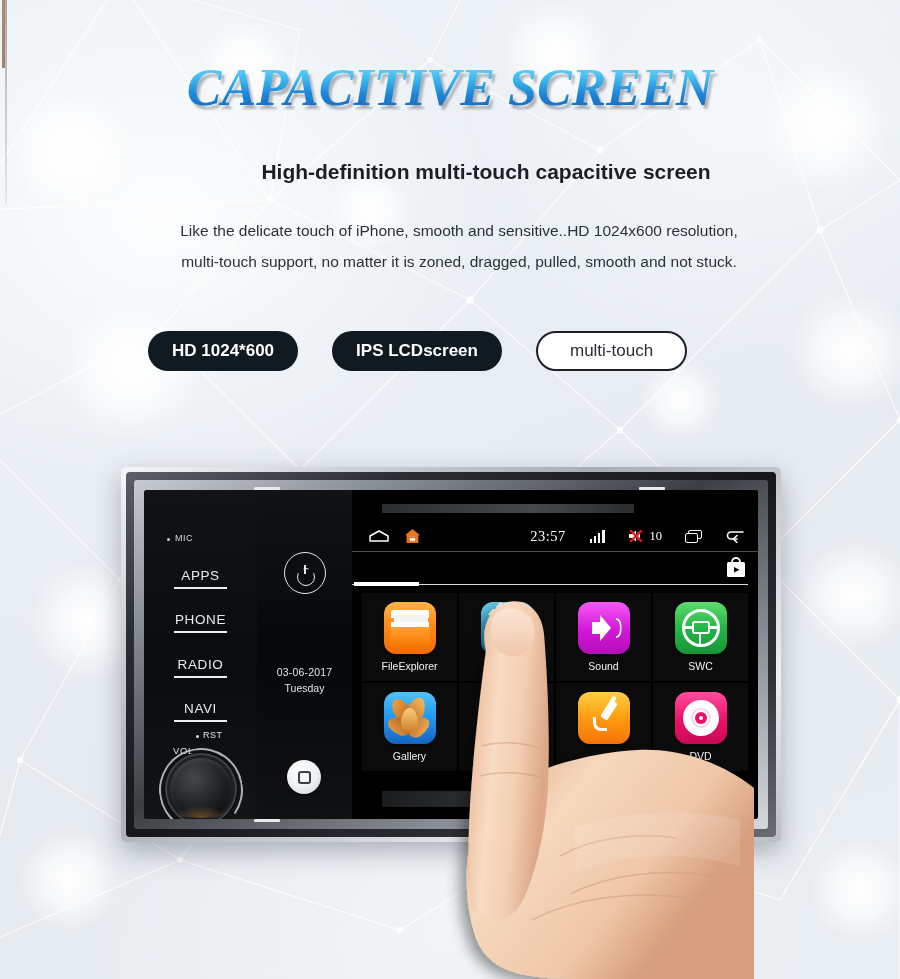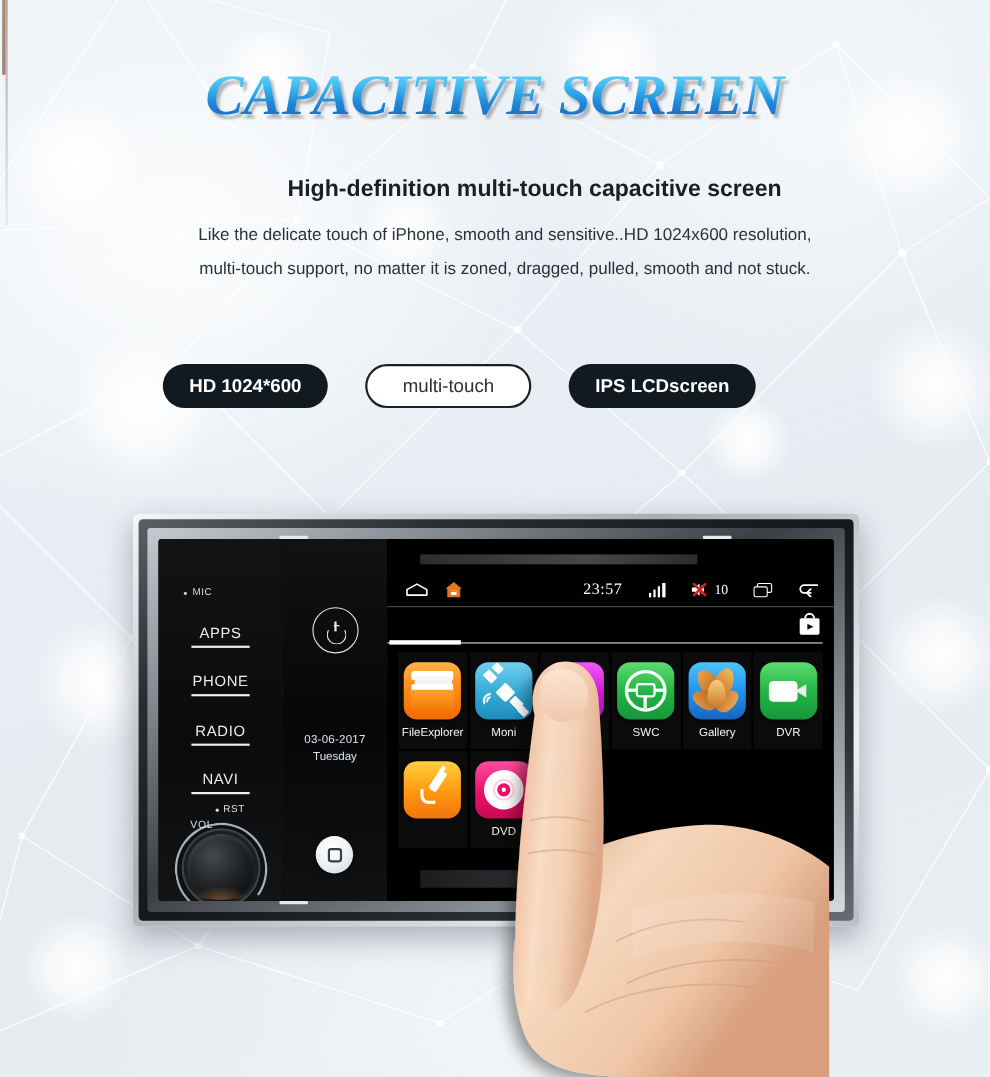--- a/index.html
+++ b/index.html
@@ -54,21 +54,21 @@
     filter: drop-shadow(3px 4px 1px rgba(120,125,135,.55));
     white-space: nowrap;
   }
   #subtitle {
     position: absolute; left: 0; right: 0; top: 160px;
     text-align: center;
     font-size: 21px; font-weight: bold; color: #1b1f24;
     padding-left: 72px;
   }
   #desc {
-    position: absolute; left: 0; right: 0; top: 198px;
+    position: absolute; left: 0; right: 0; top: 215px;
     text-align: center;
     font-size: 15.5px; color: #2b3138; line-height: 31px;
     padding-left: 18px;
   }
 
   
   #badges {
     position: absolute; left: 148px; top: 331px;
     display: flex; align-items: center; gap: 34px;
   }
@@ -261,21 +261,21 @@
   .tab.inactive { color: #e8eaec; }
   .tab-apps { position: absolute; left: 16px; }
   .tab-widgets { position: absolute; left: 80px; }
   .tab-underline { position: absolute; left: 2px; top: 92px; width: 65px; height: 3.5px; background: #fff; }
   .tabs-line { position: absolute; left: 0; right: 10px; top: 94px; height: 1.3px; background: #d8dadc; }
   .play-icon { position: absolute; right: 12px; top: 66px; width: 20px; height: 22px; }
 
   .appgrid {
     position: absolute; left: 10px; top: 103px; right: 10px;
     display: grid;
-    grid-template-columns: repeat(6, 1fr);
+    grid-template-columns: repeat(4, 1fr);
     grid-auto-rows: 88px;
     gap: 2px;
   }
   .appcell {
     background: #0b0b0c;
     display: flex; flex-direction: column; align-items: center; justify-content: flex-start;
     padding-top: 9px;
   }
   .appicon {
     width: 52px; height: 52px; border-radius: 12px;
@@ -410,22 +410,22 @@
 
 <div id="title">CAPACITIVE SCREEN</div>
 <div id="subtitle">High-definition multi-touch capacitive screen</div>
 <div id="desc">
   <div>Like the delicate touch of iPhone, smooth and sensitive..HD 1024x600 resolution,</div>
   <div>multi-touch support, no matter it is zoned, dragged, pulled, smooth and not stuck.</div>
 </div>
 
 <div id="badges">
   <div class="badge dark">HD 1024*600</div>
+  <div class="badge dark">IPS LCDscreen</div>
   <div class="badge light">multi-touch</div>
-  <div class="badge dark">IPS LCDscreen</div>
 </div>
 
 <div id="device">
   <div class="dev-outer">
     <div class="dev-mid">
       <div class="dev-inner">
         <div class="bezel-tick tick-tl"></div>
         <div class="bezel-tick tick-tr"></div>
         <div class="bezel-tick tick-bl"></div>
         <div class="bezel-tick tick-br"></div>

